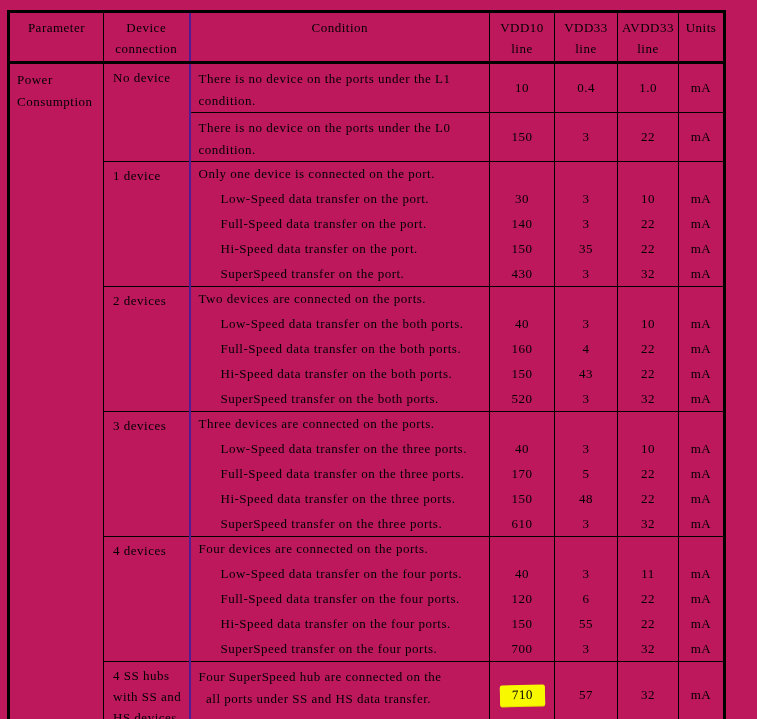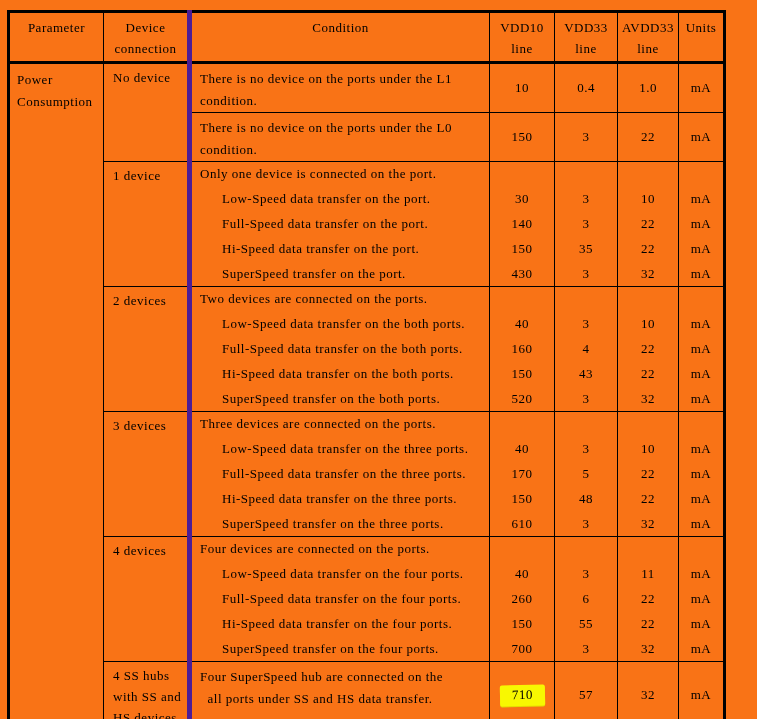--- a/index.html
+++ b/index.html
@@ -1,34 +1,34 @@
 <!DOCTYPE html>
 <html><head>
 <meta charset="utf-8">
 <style>
   html,body{margin:0;padding:0;}
   body{
     width:757px;height:719px;overflow:hidden;background:#ffffff;
     font-family:"Liberation Serif","DejaVu Serif",serif;
     color:#000;
   }
-  .page{position:relative;width:757px;height:719px;overflow:hidden;background:#f97316;}
+  .page{position:relative;width:757px;height:719px;overflow:hidden;background:#be185d;}
   table.pwr{
     position:absolute;left:7px;top:10px;
     border-collapse:collapse;table-layout:fixed;
     border:3px solid #000;border-bottom:none;
     font-size:13px;letter-spacing:0.5px;
   }
   col.c-param{width:95px;} col.c-dev{width:86px;} col.c-cond{width:300px;}
   col.c-v1{width:65px;} col.c-v2{width:63px;} col.c-v3{width:61px;} col.c-units{width:46px;}
   td,th{padding:0;margin:0;overflow:hidden;vertical-align:middle;font-weight:normal;}
   thead th{vertical-align:top;border-bottom:3px solid #000;padding-top:4px;}
   .th-line{line-height:21px;text-align:center;white-space:pre-wrap;}
   .col-dev,.col-v1,.col-v2,.col-v3,.col-units{border-left:1px solid #000;}
-  .col-cond{border-left:5px solid #4c1d95;font-family:Liberation Serif, serif;}
+  .col-cond{border-left:2px solid #4c1d95;font-family:Liberation Serif, serif;}
   .sep{border-top:1px solid #000;}
   td.col-param{vertical-align:top;padding:5px 2px 0 7px;}
   .param-line{line-height:22px;white-space:pre-wrap;}
   td.col-dev{vertical-align:top;padding:3px 2px 0 9px;}
   .dev-line{line-height:21px;white-space:pre-wrap;}
   td.col-cond{vertical-align:middle;}
   .cond-line{padding-left:8px;white-space:pre-wrap;line-height:24px;}
   td.indent .cond-line{padding-left:30px;line-height:24px;}
   td.tallc{vertical-align:top;padding-top:4px;}
   td.tallc .cond-line{line-height:22px;}
@@ -273,21 +273,21 @@
           </td>
           <td class="col-v1 val"><span>40</span></td>
           <td class="col-v2 val"><span>3</span></td>
           <td class="col-v3 val"><span>11</span></td>
           <td class="col-units val"><span>mA</span></td>
         </tr>
         <tr style="height: 25px;">
           <td class="col-cond indent">
             <div class="cond-line">Full-Speed data transfer on the four ports.</div>
           </td>
-          <td class="col-v1 val"><span>260</span></td>
+          <td class="col-v1 val"><span>120</span></td>
           <td class="col-v2 val"><span>6</span></td>
           <td class="col-v3 val"><span>22</span></td>
           <td class="col-units val"><span>mA</span></td>
         </tr>
         <tr style="height: 25px;">
           <td class="col-cond indent">
             <div class="cond-line">Hi-Speed data transfer on the four ports.</div>
           </td>
           <td class="col-v1 val"><span>150</span></td>
           <td class="col-v2 val"><span>55</span></td>

